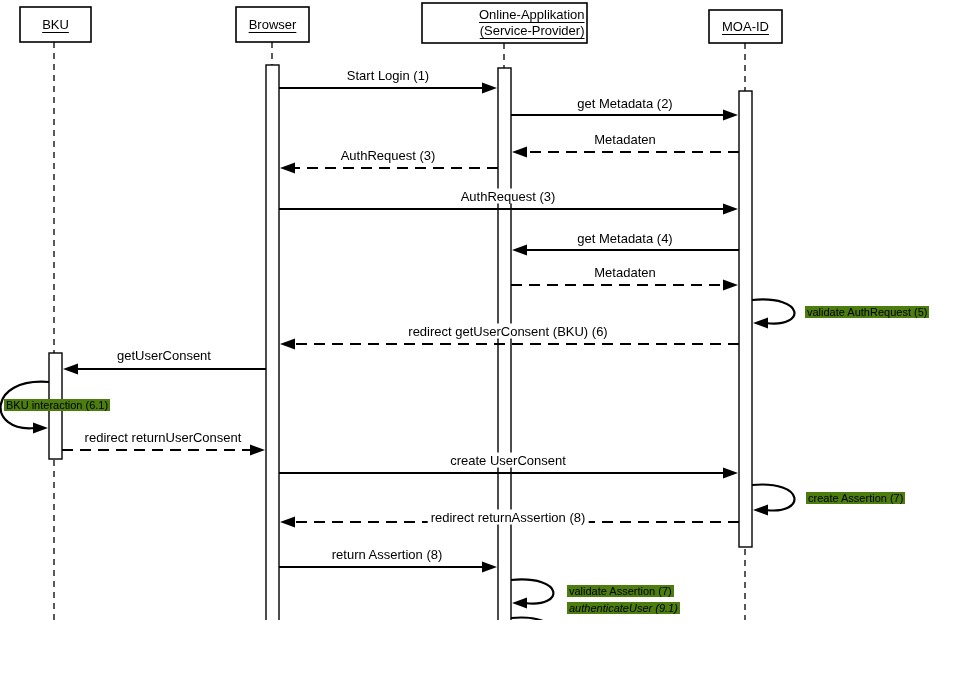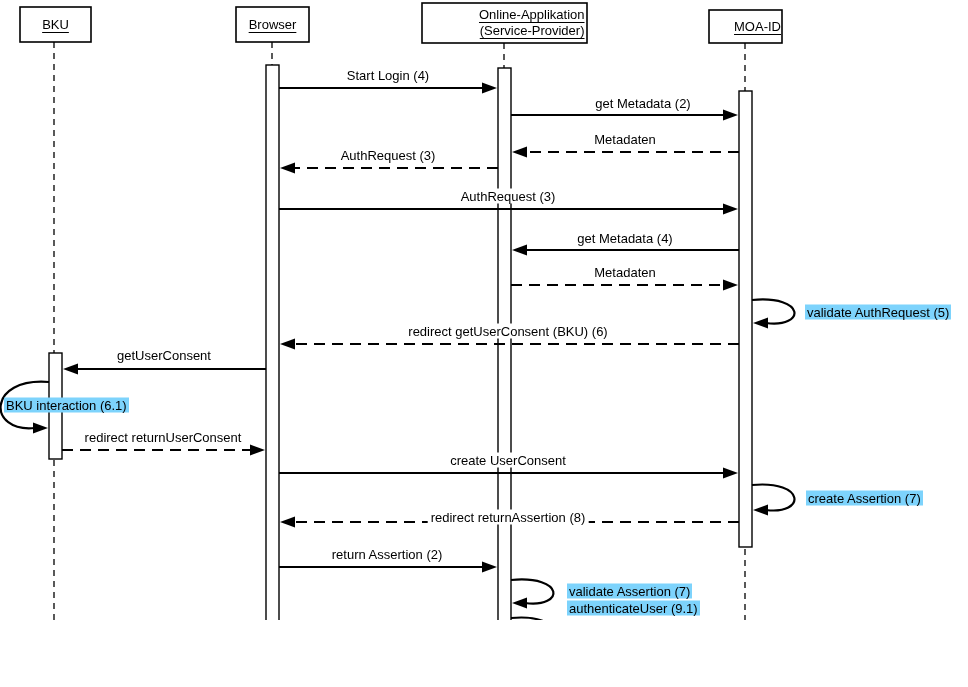--- a/index.html
+++ b/index.html
@@ -13,21 +13,21 @@
     font-size:13px;line-height:16px;text-align:center;
     text-decoration:underline;text-underline-offset:3px;white-space:nowrap;
   }
   .actor-label.wrap{white-space:normal;width:160px;}
   .msg-label{
     position:absolute;transform:translate(-50%,-50%);
     font-size:13px;white-space:nowrap;background:#ffffff;padding:0 3px;
   }
   .self-label{
     position:absolute;transform:translate(0,-50%);
-    font-size:13px;white-space:nowrap;background:#7dd3fc;padding:0 2px;
+    font-size:11px;white-space:nowrap;background:#4d7c0f;padding:0 2px;
   }
 </style>
 </head>
 <body>
 
 <div id="stage">
   <svg id="diagram-svg" width="968" height="687" viewBox="0 0 968 687" xmlns="http://www.w3.org/2000/svg">
       <line x1="54" y1="42" x2="54" y2="687" stroke="#000000" stroke-width="1.3" stroke-dasharray="6 5"></line>
       <line x1="272" y1="42" x2="272" y2="687" stroke="#000000" stroke-width="1.3" stroke-dasharray="6 5"></line>
       <line x1="504" y1="43" x2="504" y2="687" stroke="#000000" stroke-width="1.3" stroke-dasharray="6 5"></line>
@@ -74,33 +74,33 @@
       <polygon points="753,510 768,504.5 768,515.5" fill="#000000" stroke="none"></polygon>
       <path d="M 511 580 C 565 575, 565 608, 525 603" fill="none" stroke="#000000" stroke-width="2.2"></path>
       <polygon points="512,603 527,597.5 527,608.5" fill="#000000" stroke="none"></polygon>
       <path d="M 511 618 C 565 613, 565 648, 525 643" fill="none" stroke="#000000" stroke-width="2.2"></path>
       <polygon points="512,643 527,637.5 527,648.5" fill="#000000" stroke="none"></polygon>
     </svg>
   <div id="labels">
       <div class="actor-label" style="left: 55.5px; top: 24.5px;">BKU</div>
       <div class="actor-label" style="left: 272.5px; top: 24.5px; text-align: right;">Browser</div>
       <div class="actor-label wrap" style="left: 504.5px; top: 23px; text-align: right;">Online-Applikation (Service-Provider)</div>
-      <div class="actor-label" style="left: 745.5px; top: 26.5px; margin-left: 12px;">MOA-ID</div>
-      <div class="msg-label" style="left: 388px; top: 75px;">Start Login (4)</div>
-      <div class="msg-label" style="left: 643px; top: 103px;">get Metadata (2)</div>
+      <div class="actor-label" style="left: 745.5px; top: 26.5px;">MOA-ID</div>
+      <div class="msg-label" style="left: 388px; top: 75px;">Start Login (1)</div>
+      <div class="msg-label" style="left: 625px; top: 103px;">get Metadata (2)</div>
       <div class="msg-label" style="left: 625px; top: 139px;">Metadaten</div>
       <div class="msg-label" style="left: 388px; top: 155px;">AuthRequest (3)</div>
       <div class="msg-label" style="left: 508px; top: 196px;">AuthRequest (3)</div>
       <div class="msg-label" style="left: 625px; top: 238px;">get Metadata (4)</div>
       <div class="msg-label" style="left: 625px; top: 272px;">Metadaten</div>
       <div class="msg-label" style="left: 508px; top: 331px;">redirect getUserConsent (BKU) (6)</div>
       <div class="msg-label" style="left: 164px; top: 355px;">getUserConsent</div>
       <div class="msg-label" style="left: 163px; top: 437px;">redirect returnUserConsent</div>
       <div class="msg-label" style="left: 508px; top: 460px;">create UserConsent</div>
       <div class="msg-label" style="left: 508px; top: 509px; margin-top: 8px;">redirect returnAssertion (8)</div>
-      <div class="msg-label" style="left: 387px; top: 554px;">return Assertion (2)</div>
+      <div class="msg-label" style="left: 387px; top: 554px;">return Assertion (8)</div>
       <div class="self-label" style="left: 805px; top: 312px;">validate AuthRequest (5)</div>
       <div class="self-label" style="left: 4px; top: 405px;">BKU interaction (6.1)</div>
       <div class="self-label" style="left: 806px; top: 498px;">create Assertion (7)</div>
       <div class="self-label" style="left: 567px; top: 591px;">validate Assertion (7)</div>
-      <div class="self-label" style="left: 567px; top: 608px;">authenticateUser (9.1)</div>
+      <div class="self-label" style="left: 567px; top: 608px; font-style: italic;">authenticateUser (9.1)</div>
     </div>
 </div>
 
 </body></html>

